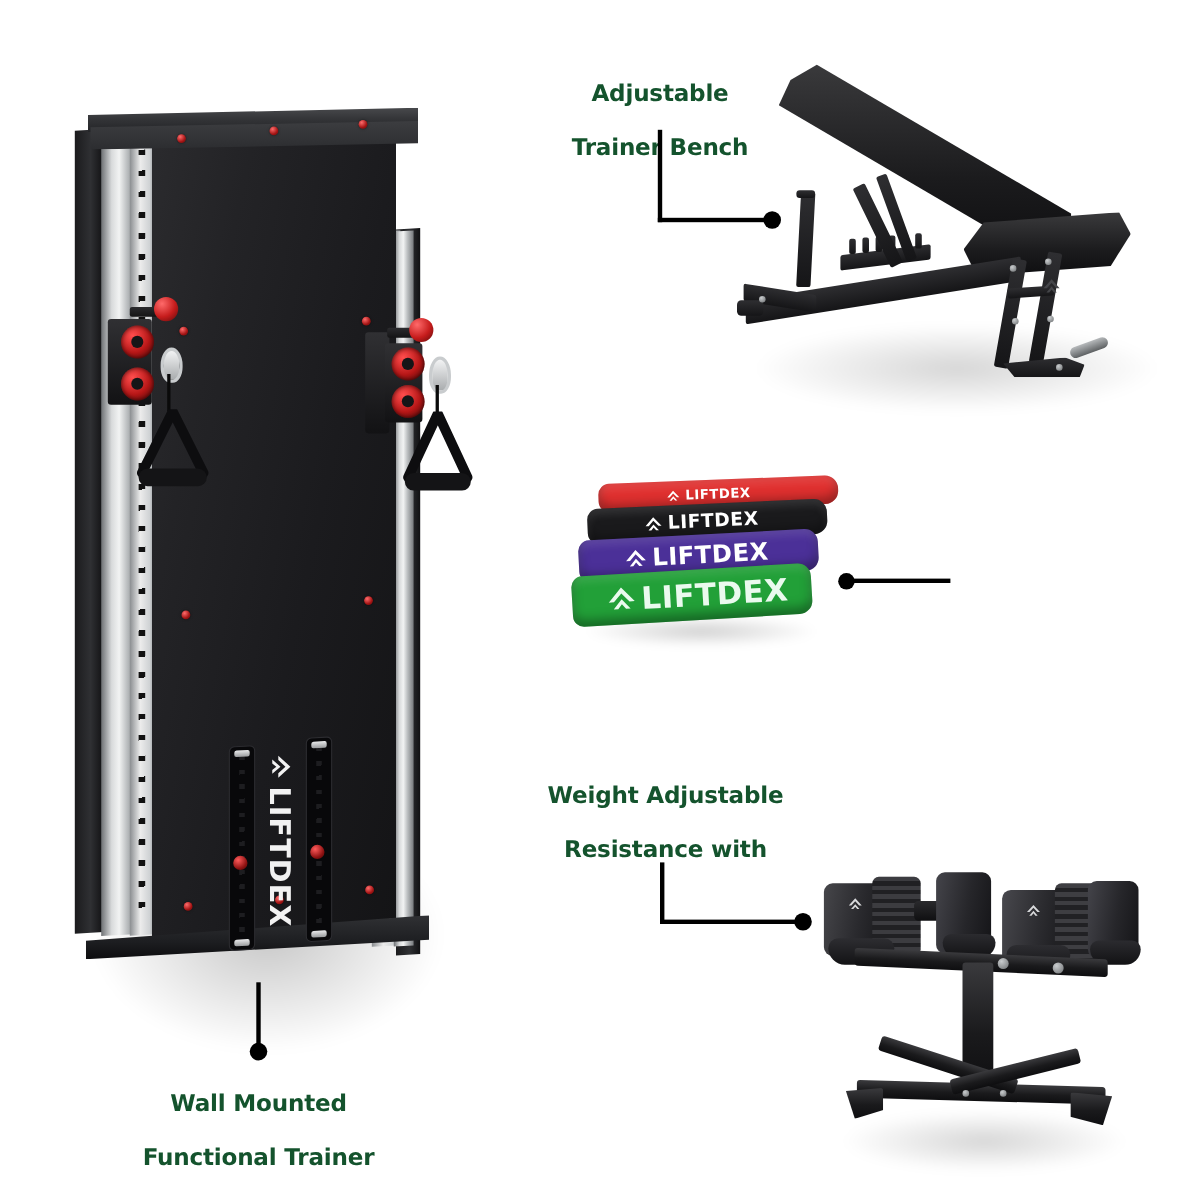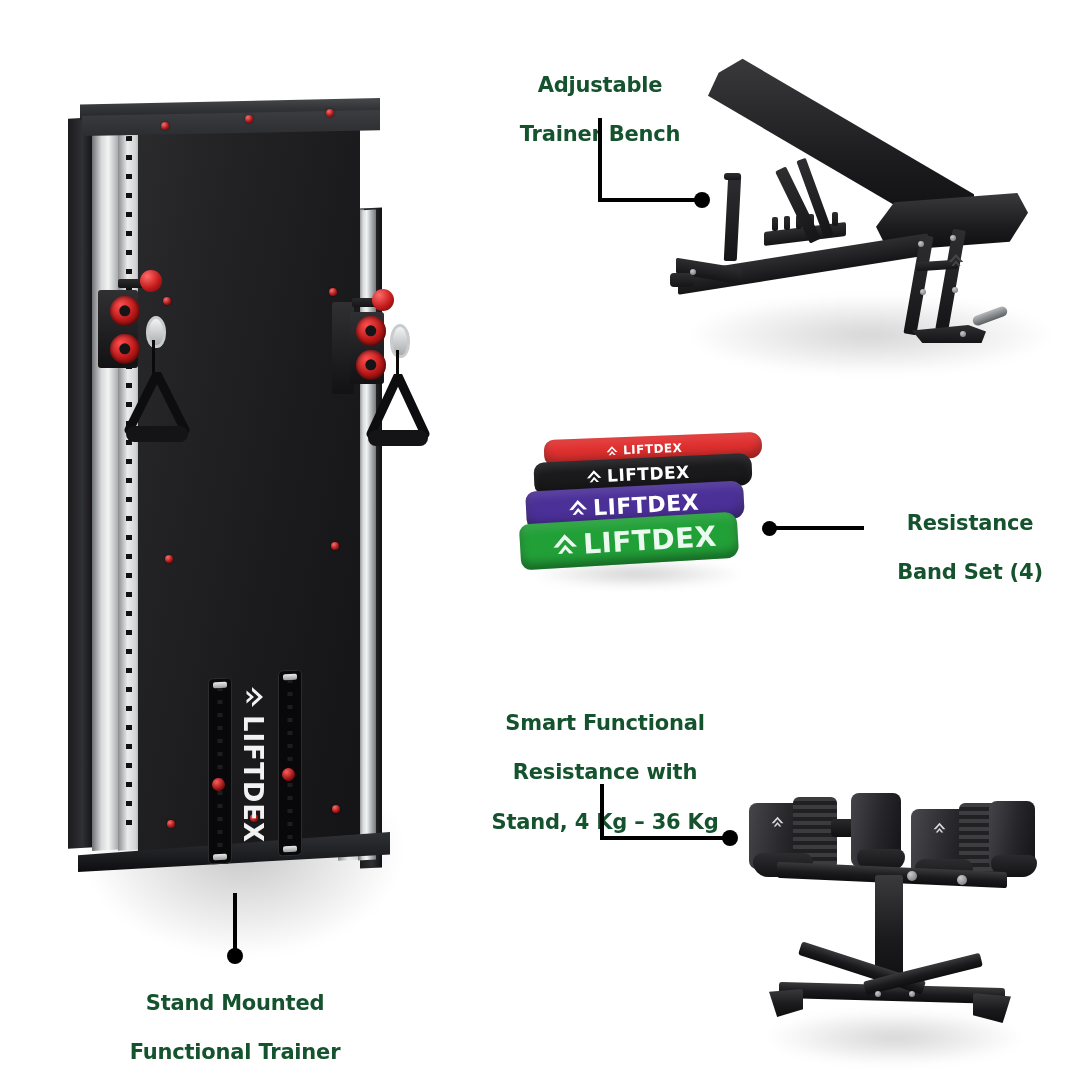--- a/index.html
+++ b/index.html
@@ -119,33 +119,28 @@
 </head>
 <body style="background: rgb(255, 255, 255);">
 
 <div id="stage">
 
   <div class="label" style="left:450px;top:48px;width:300px;">
     <div>Adjustable</div>
     <div>Trainer Bench</div>
   </div>
 
-  <div class="label" style="left:860px;top:486px;width:220px;">
-    <div>Resistance</div>
-    <div>Band Set (4)</div>
-  </div>
 
   <div class="label" style="left:455px;top:686px;width:300px;">
-    <div>Smart Functional</div>
+    <div>Weight Adjustable</div>
     <div>Resistance with</div>
-    <div>Stand, 4 Kg – 36 Kg</div>
   </div>
 
   <div class="label" style="left:85px;top:966px;width:300px;">
-    <div>Stand Mounted</div>
+    <div>Wall Mounted</div>
     <div>Functional Trainer</div>
   </div>
 
   <div class="conn" style="left:598px;top:118px;width:4px;height:84px;"></div>
   <div class="conn" style="left:598px;top:198px;width:102px;height:4px;"></div>
   <div class="dot" style="left:694px;top:192px;width:16px;height:16px;"></div>
 
   <div class="dot" style="left:762px;top:521px;width:15px;height:15px;"></div>
   <div class="conn" style="left:772px;top:526px;width:92px;height:4px;"></div>
 

